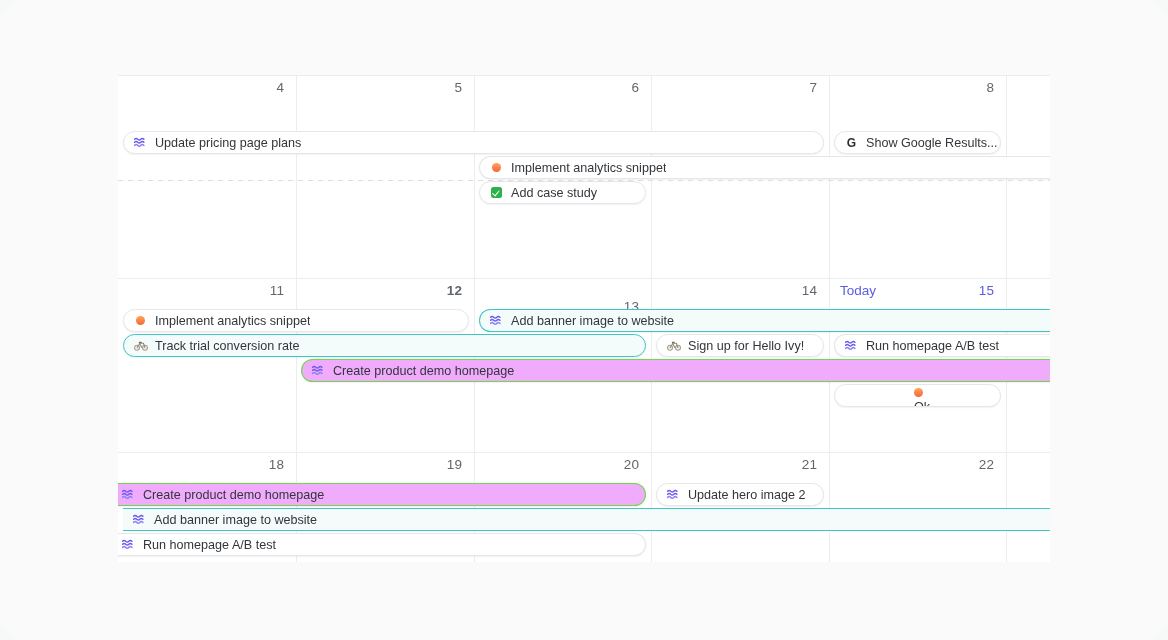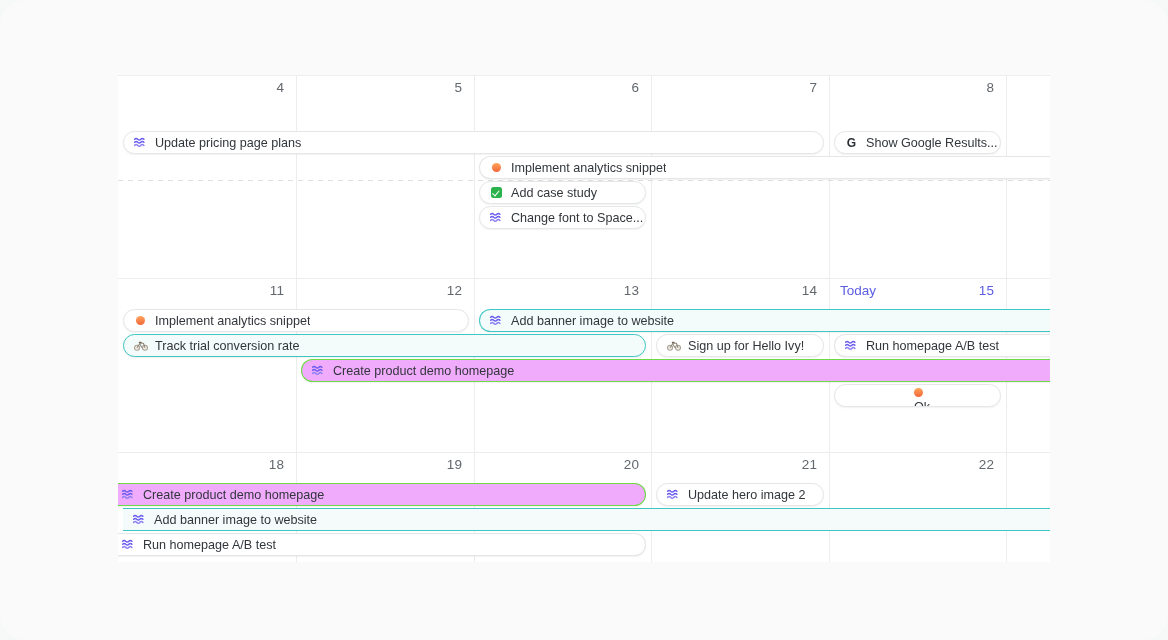--- a/index.html
+++ b/index.html
@@ -145,36 +145,26 @@
             <span class="dot-orange"></span>
           </span>
           <span class="lbl">Implement analytics snippet</span>
         </div>
         <div class="chip" style="left: 361px; width: 167px; top: 106px;">
           <span class="ic">
             <span class="gbox"></span>
           </span>
           <span class="lbl">Add case study</span>
         </div>
-        <div class="chip" style="left: 361px; width: 167px; top: 131px;">
-          <span class="ic wave-ic">
-            <svg width="13" height="11" viewBox="0 0 13 11">
-              <path d="M0.6 2.2q1.6-1.6 3.1 0 1.6 1.6 3.1 0 1.6-1.6 3.1 0" stroke="#6b5cf0" stroke-width="1.5" fill="none" stroke-linecap="round"></path>
-              <path d="M0.6 5.3q1.6-1.6 3.1 0 1.6 1.6 3.1 0 1.6-1.6 3.1 0" stroke="#6b5cf0" stroke-width="1.5" fill="none" stroke-linecap="round"></path>
-              <path d="M0.6 8.4q1.6-1.6 3.1 0 1.6 1.6 3.1 0 1.6-1.6 3.1 0" stroke="#8e83f4" stroke-width="1.5" fill="none" stroke-linecap="round"></path>
-            </svg>
-          </span>
-          <span class="lbl">Change font to Space...</span>
-        </div>
       </div>
       <div class="week" style="top: 203px; height: 195px;">
         <div class="week-sep" style="top: 0px;"></div>
         <div class="daynum" style="left: 0px; width: 166px;">11</div>
-        <div class="daynum" style="left: 178px; width: 166px;">12</div>
-        <div class="daynum" style="left: 356px; width: 165px;">13</div>
+        <div class="daynum" style="left: 178px; width: 166px; font-weight: bold;">12</div>
+        <div class="daynum" style="left: 356px; width: 165px; margin-top: 16px;">13</div>
         <div class="daynum" style="left: 533px; width: 166px;">14</div>
         <div class="daynum today-num" style="left: 711px; width: 165px;">15</div>
         <div class="today-label" style="left: 722px;">Today</div>
         <div class="chip" style="left: 5px; width: 346px; top: 31px;">
           <span class="ic">
             <span class="dot-orange"></span>
           </span>
           <span class="lbl">Implement analytics snippet</span>
         </div>
         <div class="chip teal band open-right" style="left: 361px; width: 591px; top: 31px;">

